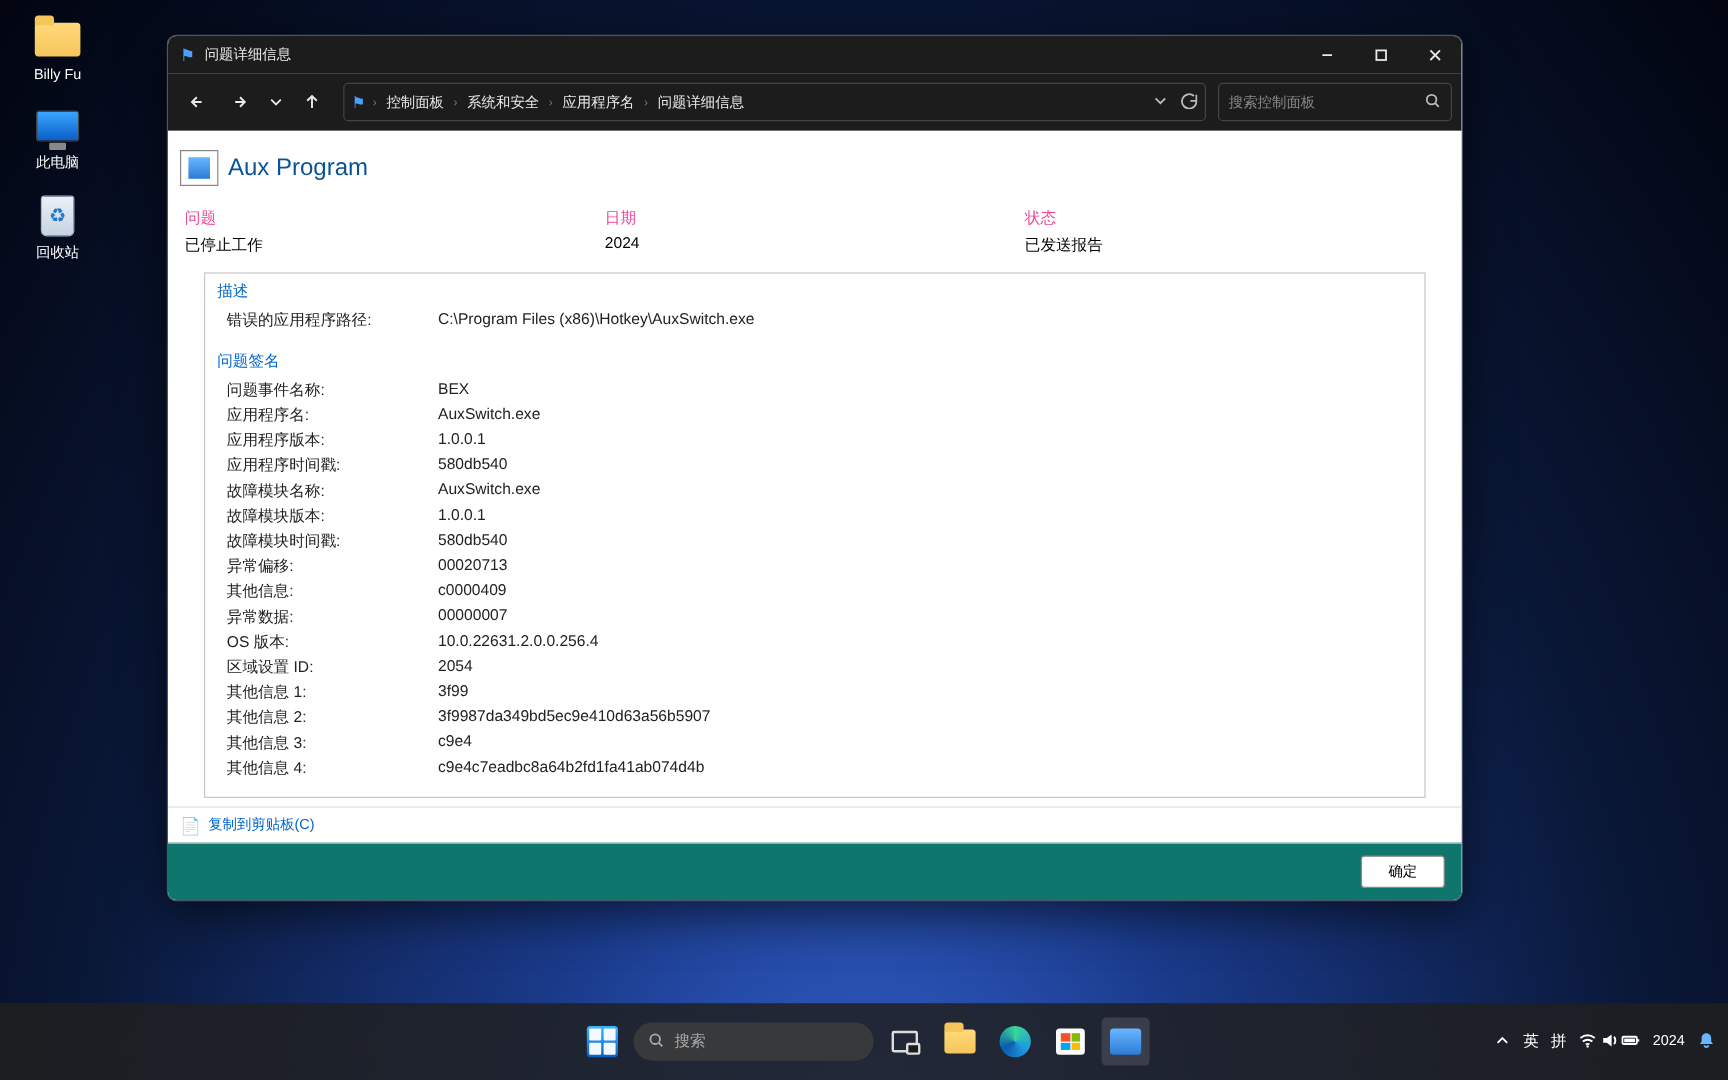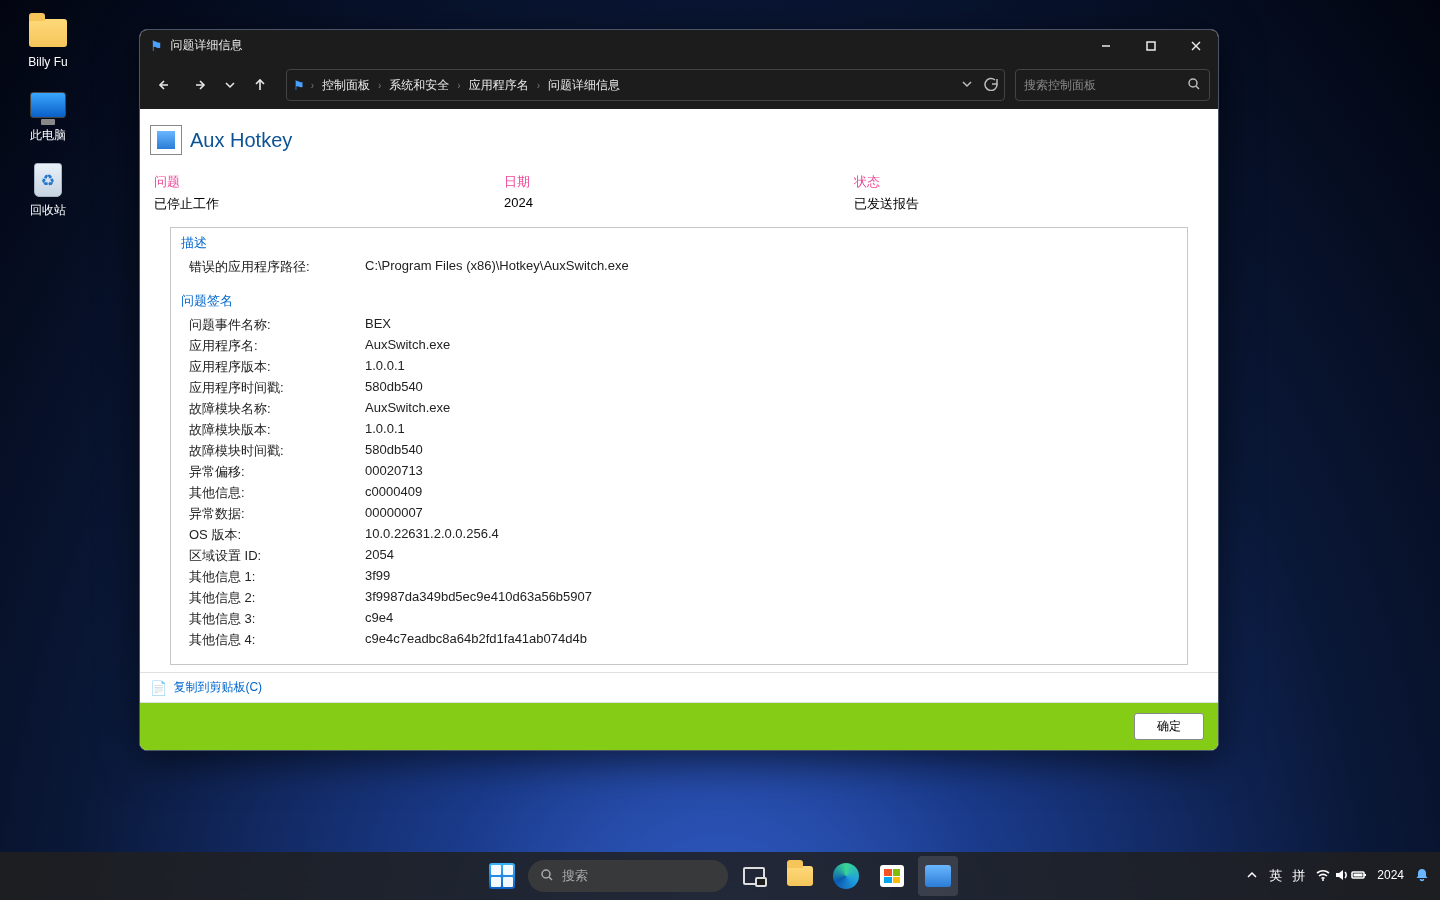--- a/index.html
+++ b/index.html
@@ -55,26 +55,26 @@
 .section-title { color: #0066cc; margin: 0 0 6px 0; }
 .kv { display: flex; margin-bottom: 3px; padding-left: 8px; }
 .kv .k { width: 176px; color: #222; }
 .kv .v { color: #222; }
 .sig-title { color: #0066cc; margin: 16px 0 6px 0; }
 
 .copybar { background: #fff; padding: 6px 10px; font-size: 12px; display: flex; align-items: center; gap: 6px; border-top:1px solid #e0e0e0;}
 .copybar .clip { color: #0066cc; font-size: 14px; }
 .copybar a { color: #0066cc; text-decoration: none; }
 
-.footer { background: #84cc16; padding: 10px 14px; display: flex; justify-content: flex-end; border-top: 1px solid #e0e0e0; align-items: flex-end;}
+.footer { background: #0f766e; padding: 10px 14px; display: flex; justify-content: flex-end; border-top: 1px solid #e0e0e0; align-items: flex-end;}
 .okbtn { padding: 4px 22px; font-size: 12px; background: #fff; border: 1px solid #888; border-radius: 3px; }
 
 
 .taskbar {
-  position: absolute; bottom: 0; left: 0; right: 0; height: 48px;
+  position: absolute; bottom: 0; left: 0; right: 0; height: 64px;
   background: rgba(32,32,32,.85); backdrop-filter: blur(10px);
   display: flex; align-items: center; justify-content: center;
 }
 .tb-center { display: flex; align-items: center; gap: 6px; }
 .tb-icon { width: 40px; height: 40px; display: flex; align-items: center; justify-content: center; border-radius: 4px; font-size: 22px; cursor:pointer; }
 .start { background: linear-gradient(#3bb6ff,#0a5fc7); width:26px; height:26px; display:grid; grid-template:1fr 1fr/1fr 1fr; gap:2px; padding:2px; border-radius:3px; }
 .start span { background: rgba(255,255,255,.95); border-radius: 1px; }
 .tb-search { width: 200px; height: 32px; background: rgba(60,60,60,.9); border-radius: 16px; display: flex; align-items: center; padding: 0 12px; color: #aaa; font-size: 13px; gap: 8px; }
 .tb-right { position: absolute; right: 10px; display: flex; align-items: center; gap: 10px; color: #fff; font-size: 12px; }
 .tb-right .ime { font-size: 13px; }
@@ -184,21 +184,21 @@
             <line x1="9" y1="9" x2="12" y2="12"></line>
           </svg></span>
     </div>
   </div>
 
   <div class="content">
     <div class="app-head">
       <div class="app-ico">
           <div class="app-ico-inner"></div>
         </div>
-      <div class="app-title">Aux Hotkey</div>
+      <div class="app-title">Aux Program</div>
     </div>
 
     <div class="summary">
       <div class="sumcol">
         <div class="hdr">问题</div>
         <div>已停止工作</div>
       </div>
       <div class="sumcol">
         <div class="hdr">日期</div>
         <div>2024</div>

